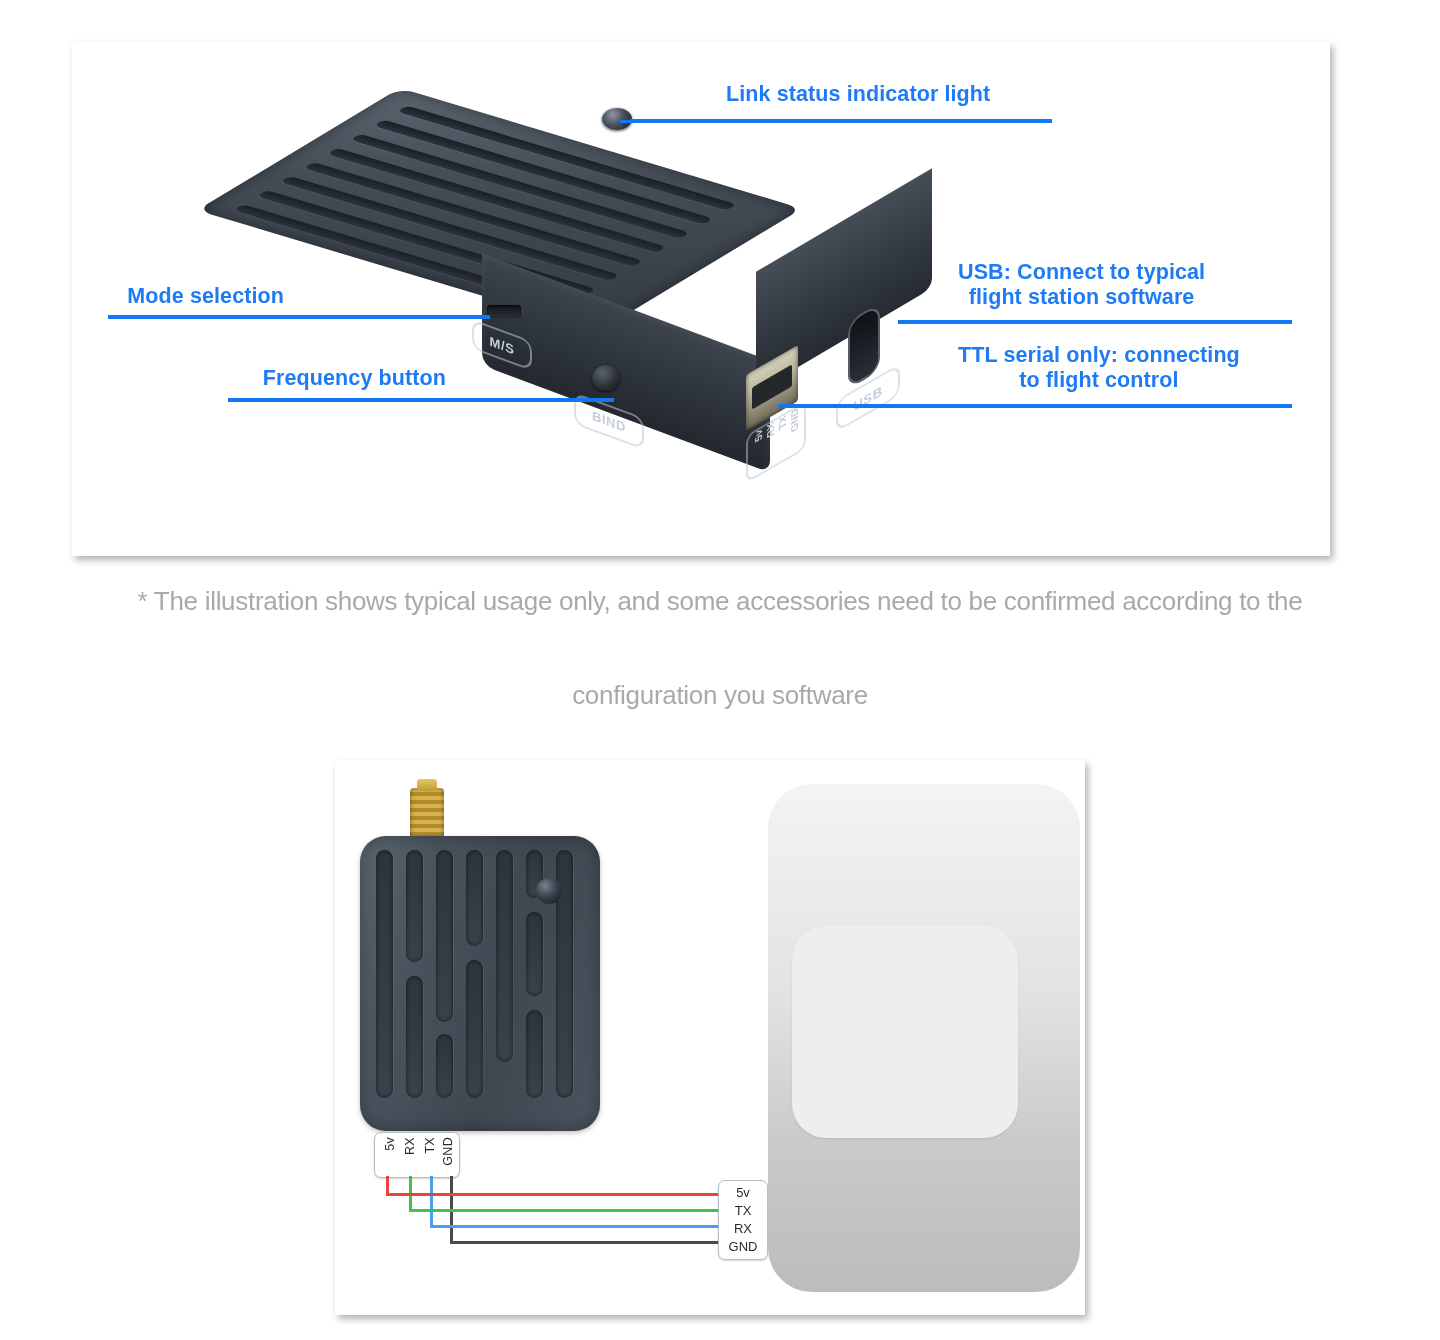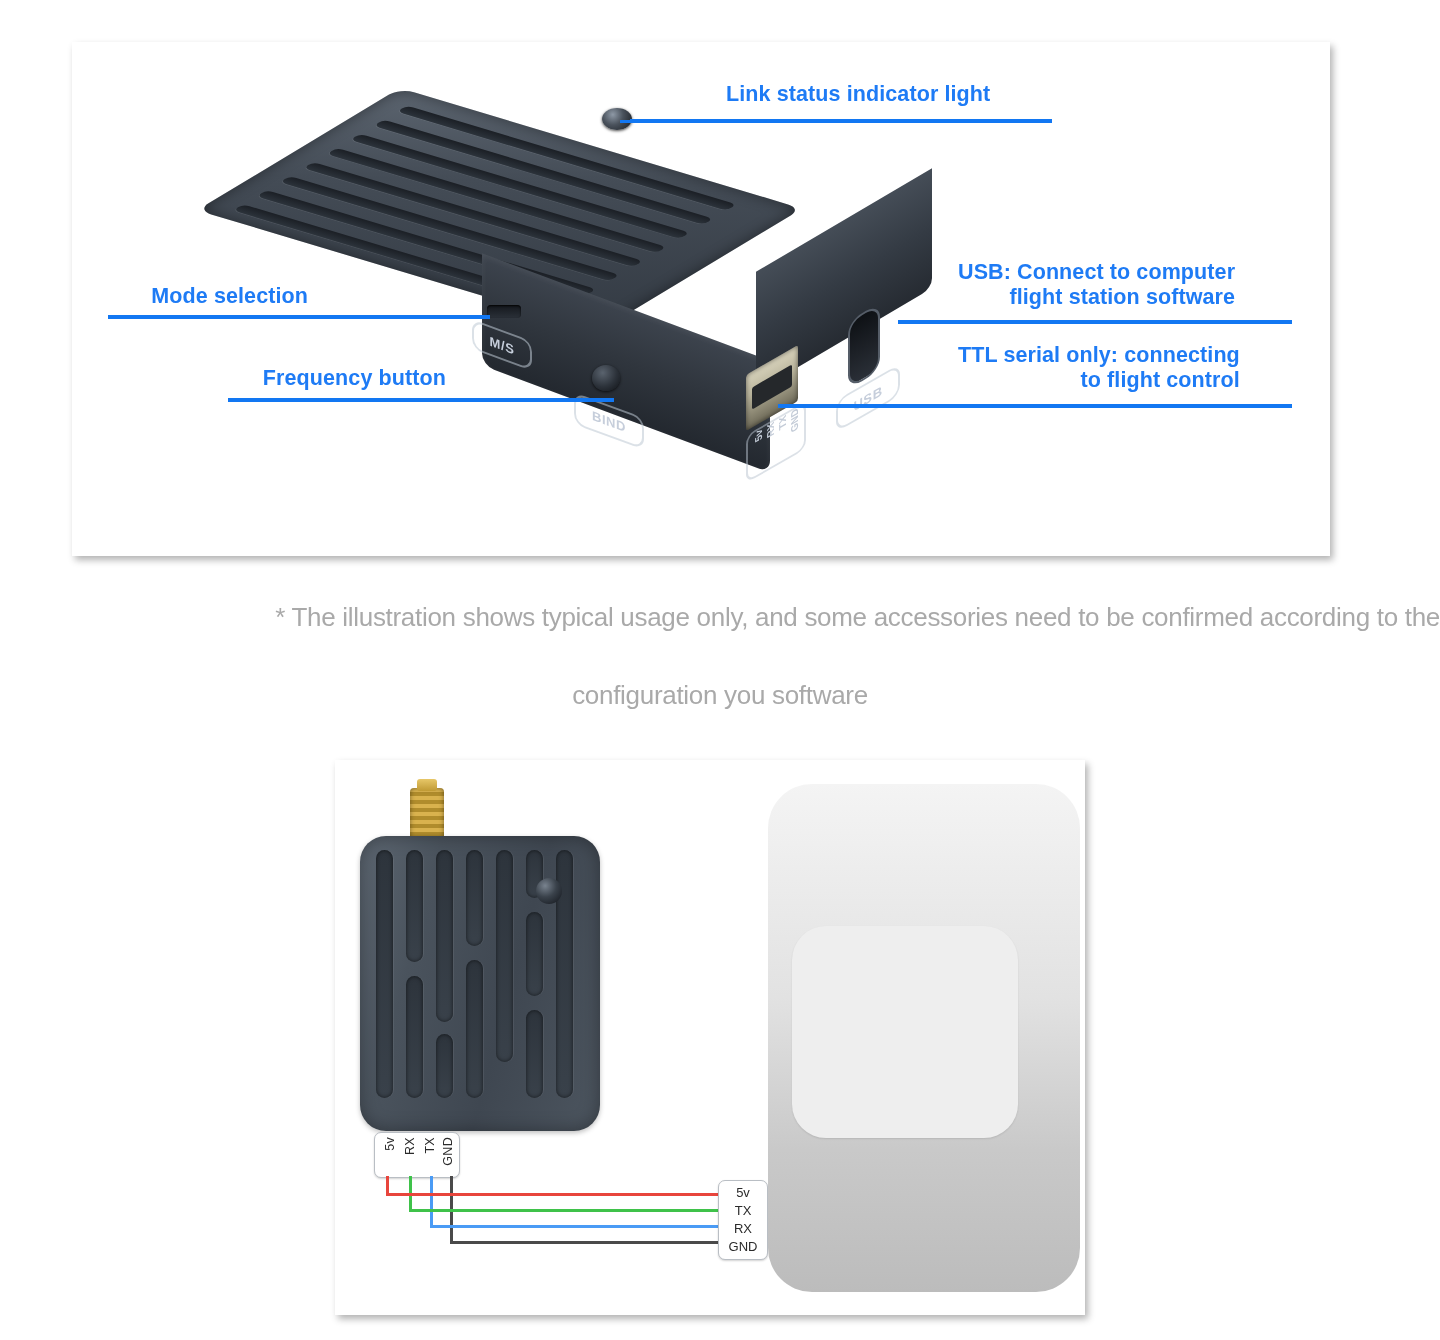--- a/index.html
+++ b/index.html
@@ -14,21 +14,21 @@
   .card{
     position:absolute;background:#ffffff;
     box-shadow:3px 4px 7px rgba(0,0,0,.30);
   }
 
   
   #top-card{left:72px;top:42px;width:1258px;height:514px;}
 
   
   .callout{position:absolute;color:#1E7BF5;font-weight:bold;font-size:21.5px;line-height:25px;letter-spacing:.1px;}
-  .callout.right{text-align:right;}
+  .callout.right{text-align:center;}
   .callout.left{text-align:right;}
   .rule{position:absolute;background:#1277F2;height:4px;}
   .leader{position:absolute;background:#1277F2;height:3px;}
 
   
   #iso-device{position:absolute;left:390px;top:60px;width:570px;height:470px;}
   .iso-top{
     position:absolute;left:10px;top:28px;width:402px;height:260px;
     background:linear-gradient(150deg,#5c6570 0%,#444c56 38%,#333a43 100%);
     transform:matrix(1,0.30,-0.78,0.47,0,0);
@@ -200,38 +200,38 @@
   <div class="usb-c" style="left:458px;top:252px;transform:skewY(-30deg);"></div>
 
   <div class="badge" style="left:446px;top:322px;width:60px;height:28px;transform:skewY(-30deg);">USB</div>
 </div>
 
 <div class="callout right" style="left:726px;top:82px;">Link status indicator light</div>
 <div class="rule" style="left:630px;top:119px;width:422px;"></div>
 <div class="leader" style="left:620px;top:120px;width:20px;"></div>
 
 <div class="callout right" style="left:958px;top:260px;">
-  <div>USB: Connect to computer</div>
+  <div>USB: Connect to typical</div>
   <div>flight station software</div>
 </div>
 <div class="rule" style="left:898px;top:320px;width:394px;"></div>
 
 <div class="callout right" style="left:958px;top:343px;">
   <div>TTL serial only: connecting</div>
   <div>to flight control</div>
 </div>
 <div class="rule" style="left:778px;top:404px;width:514px;"></div>
 
-<div class="callout left" style="left:116px;top:284px;width:192px;">Mode selection</div>
+<div class="callout left" style="left:92px;top:284px;width:192px;">Mode selection</div>
 <div class="rule" style="left:108px;top:315px;width:382px;"></div>
 
 <div class="callout left" style="left:228px;top:366px;width:218px;">Frequency button</div>
 <div class="rule" style="left:228px;top:398px;width:386px;"></div>
 
-<div class="caption" style="top:602px;text-align:right;">* The illustration shows typical usage only, and some accessories need to be confirmed according to the</div>
+<div class="caption" style="top:586px;">* The illustration shows typical usage only, and some accessories need to be confirmed according to the</div>
 <div class="caption" style="top:680px;">configuration you software</div>
 
 <div class="card" id="bottom-card"></div>
 
 <div id="flat-module">
   <div class="sma"></div>
   <div class="mod-body">
     <div class="fin" style="left:16px;top:14px;height:248px;"></div>
     <div class="fin" style="left:46px;top:14px;height:112px;"></div>
     <div class="fin" style="left:46px;top:140px;height:122px;"></div>

